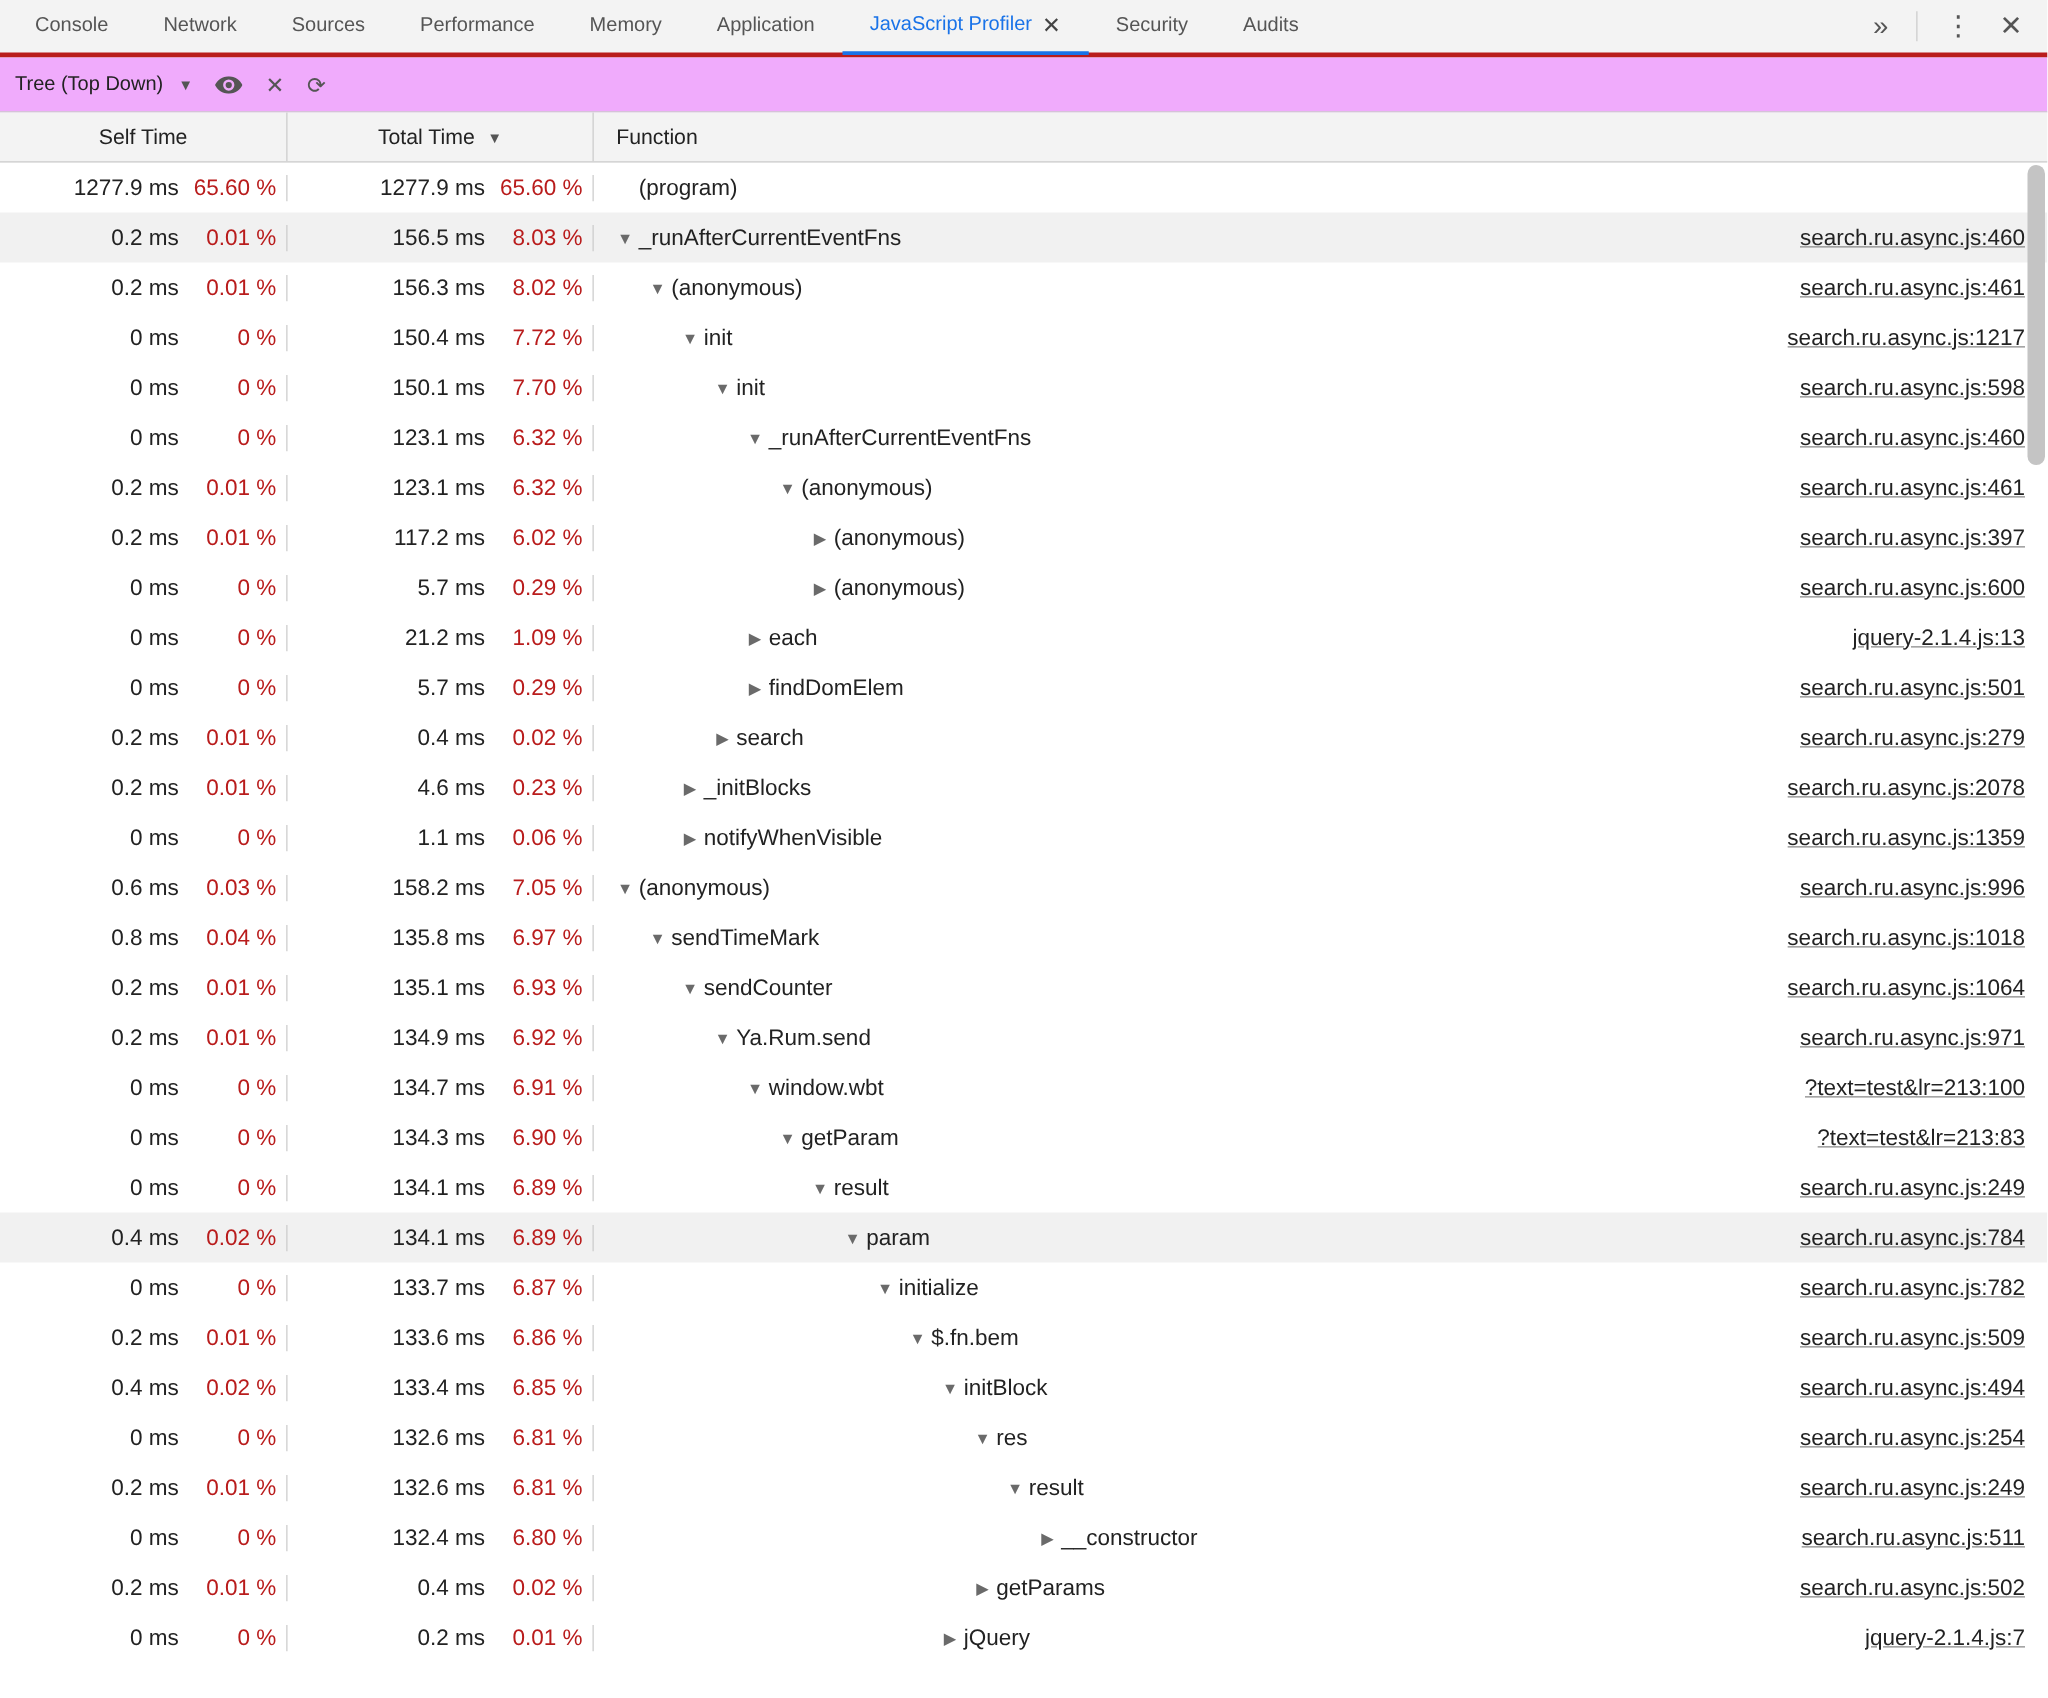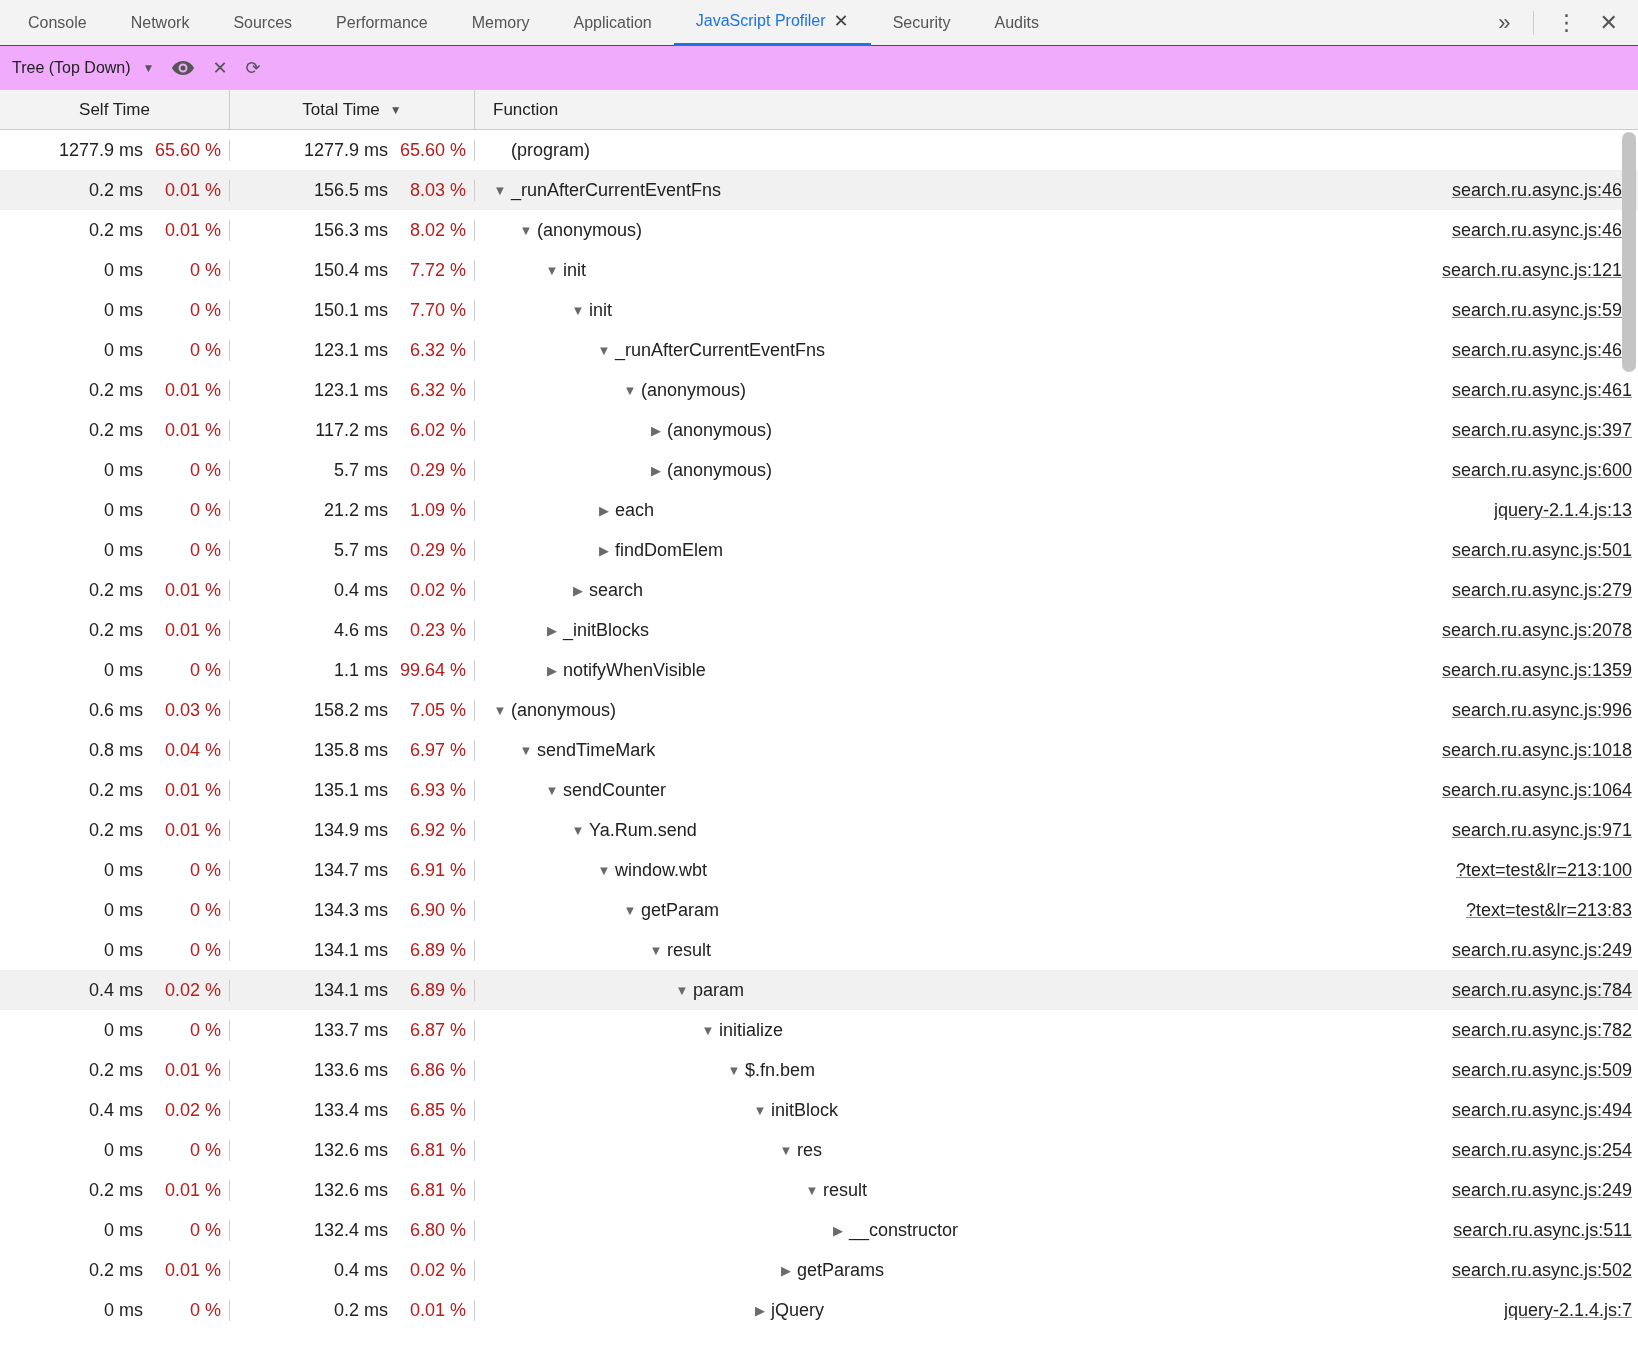--- a/index.html
+++ b/index.html
@@ -11,21 +11,21 @@
     width: 1638px;
     height: 1358px;
     overflow: hidden;
   }
 
   
   .tab-strip {
     display: flex;
     align-items: center;
     height: 46px;
-    border-bottom: 1px solid #b91c1c;
+    border-bottom: 4px solid #b91c1c;
     background: #f3f3f3;
     padding: 0 6px;
   }
   .tab {
     padding: 0 22px;
     height: 46px;
     display: flex;
     align-items: center;
     color: #555;
     cursor: pointer;
@@ -104,21 +104,21 @@
     padding-right:8px; gap:6px;
   }
   .cell-total {
     width: 245px; border-right:1px solid #ccc;
     display:flex; align-items:center; justify-content:flex-end;
     padding-right:8px; gap:6px;
   }
   .ms { text-align:right; white-space:nowrap;}
   .pct { color:#b91c1c; min-width:72px; text-align:right; white-space:nowrap;}
   .cell-func {
-    flex:1; display:flex; align-items:center; overflow:hidden; padding-right:6px;
+    flex:1; display:flex; align-items:center; overflow:hidden; padding-right:18px;
   }
   .indent { display:inline-block; }
   .tree-tri {
     display:inline-block; width:14px; text-align:center; color:#6a6a6a; font-size:13px; margin-right:4px;
   }
   .fn-name { white-space:nowrap;}
   .src-link {
     margin-left:auto;
     color:#222;
     text-decoration: underline;
@@ -414,21 +414,21 @@
           <span class="src-link">search.ru.async.js:2078</span>
         </div>
       </div>
       <div class="row">
         <div class="cell-self">
           <span class="ms">0 ms</span>
           <span class="pct">0 %</span>
         </div>
         <div class="cell-total">
           <span class="ms">1.1 ms</span>
-          <span class="pct">99.64 %</span>
+          <span class="pct">0.06 %</span>
         </div>
         <div class="cell-func">
           <span class="indent" style="width: 70px;"></span>
           <span class="tree-tri">▶</span>
           <span class="fn-name">notifyWhenVisible</span>
           <span class="src-link">search.ru.async.js:1359</span>
         </div>
       </div>
       <div class="row">
         <div class="cell-self">

